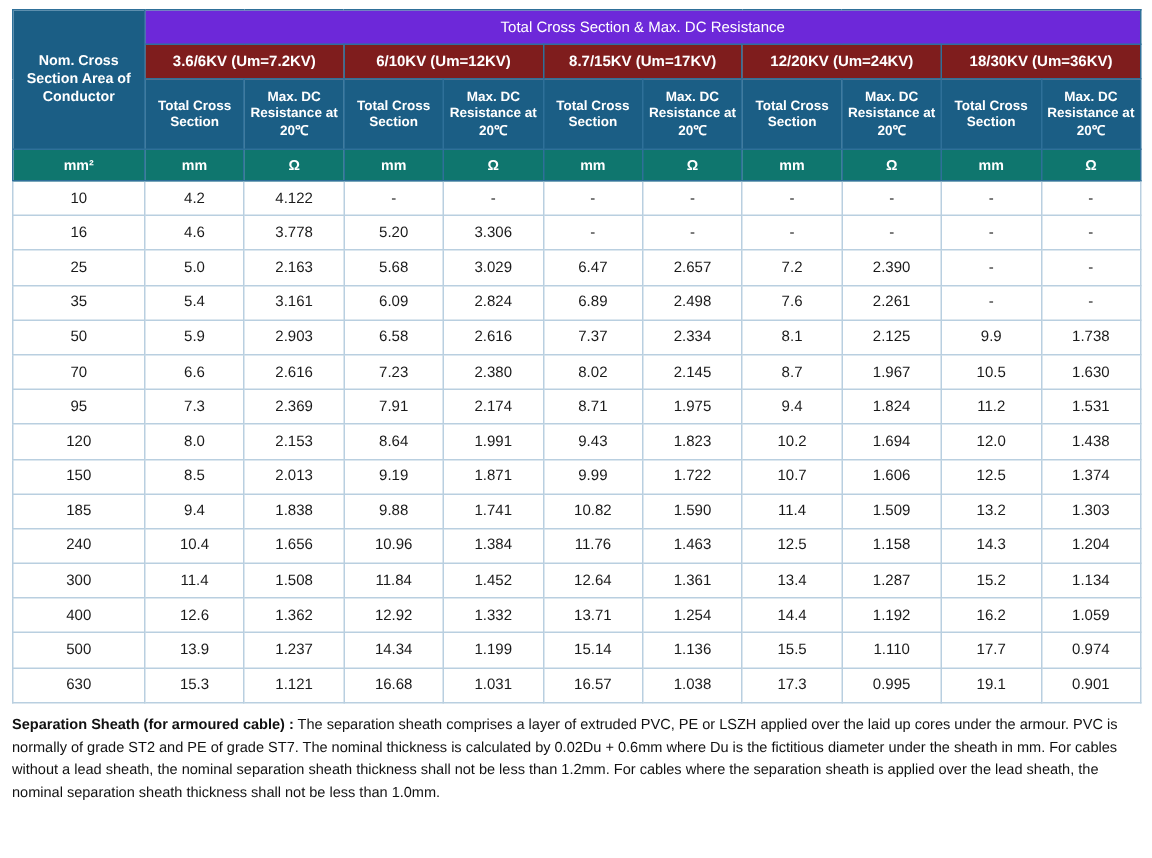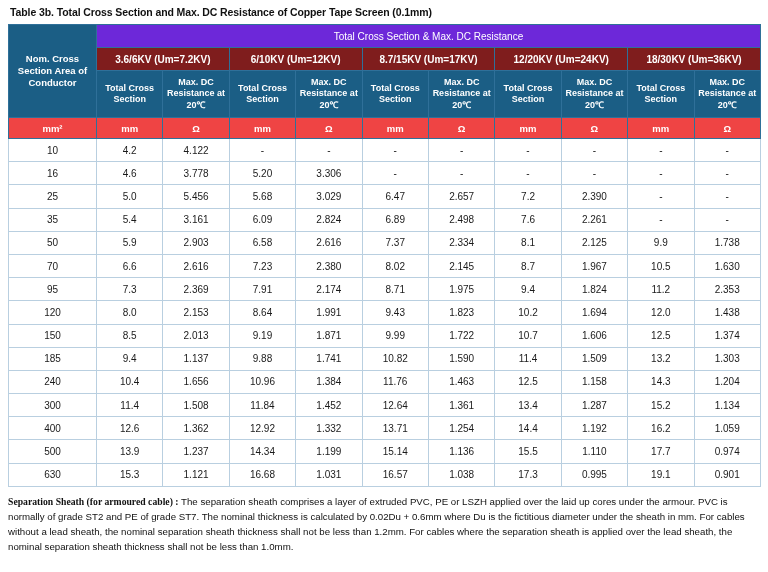--- a/index.html
+++ b/index.html
@@ -68,21 +68,21 @@
   .hdr-sub {
     background: #1b5e85;
     color: #ffffff;
     font-size: 9px;
     line-height: 1.25;
     padding: 4px 2px;
     height: 46px;
     border-color: #2f7099 !important;
   }
   .hdr-unit {
-    background: #ef4444;
+    background: #0f766e;
     color: #ffffff;
     font-size: 9.5px;
     height: 20px;
     border-color: #2f7099 !important;
   }
   tbody td {
     height: 22.2px;
     font-size: 10px;
     color: #1a1a1a;
     background: #ffffff;
@@ -94,29 +94,27 @@
   .note {
     margin-top: 7px;
     font-size: 9.7px;
     line-height: 1.55;
     color: #111111;
     width: 752px;
     text-align: left;
   }
   .note b {
     font-weight: bold;
-    font-family: Liberation Serif, serif;
   }
 </style>
 </head>
 <body>
 
 <div class="page">
 
-  <div class="table-title">Table 3b. Total Cross Section and Max. DC Resistance of Copper Tape Screen (0.1mm)</div>
 
   <table class="spec">
     <colgroup>
       <col style="width:88px">
       <col span="10" style="width:66.4px">
     </colgroup>
     <thead>
       <tr>
         <th class="hdr-nom" rowspan="3">Nom. Cross Section Area of Conductor</th>
         <th class="hdr-band" colspan="10">Total Cross Section &amp; Max. DC Resistance</th>
@@ -177,21 +175,21 @@
           <td>-</td>
           <td>-</td>
           <td>-</td>
           <td>-</td>
           <td>-</td>
           <td>-</td>
         </tr>
         <tr>
           <td class="first">25</td>
           <td>5.0</td>
-          <td>5.456</td>
+          <td>2.163</td>
           <td>5.68</td>
           <td>3.029</td>
           <td>6.47</td>
           <td>2.657</td>
           <td>7.2</td>
           <td>2.390</td>
           <td>-</td>
           <td>-</td>
         </tr>
         <tr>
@@ -237,21 +235,21 @@
           <td class="first">95</td>
           <td>7.3</td>
           <td>2.369</td>
           <td>7.91</td>
           <td>2.174</td>
           <td>8.71</td>
           <td>1.975</td>
           <td>9.4</td>
           <td>1.824</td>
           <td>11.2</td>
-          <td>2.353</td>
+          <td>1.531</td>
         </tr>
         <tr>
           <td class="first">120</td>
           <td>8.0</td>
           <td>2.153</td>
           <td>8.64</td>
           <td>1.991</td>
           <td>9.43</td>
           <td>1.823</td>
           <td>10.2</td>
@@ -268,21 +266,21 @@
           <td>9.99</td>
           <td>1.722</td>
           <td>10.7</td>
           <td>1.606</td>
           <td>12.5</td>
           <td>1.374</td>
         </tr>
         <tr>
           <td class="first">185</td>
           <td>9.4</td>
-          <td>1.137</td>
+          <td>1.838</td>
           <td>9.88</td>
           <td>1.741</td>
           <td>10.82</td>
           <td>1.590</td>
           <td>11.4</td>
           <td>1.509</td>
           <td>13.2</td>
           <td>1.303</td>
         </tr>
         <tr>

